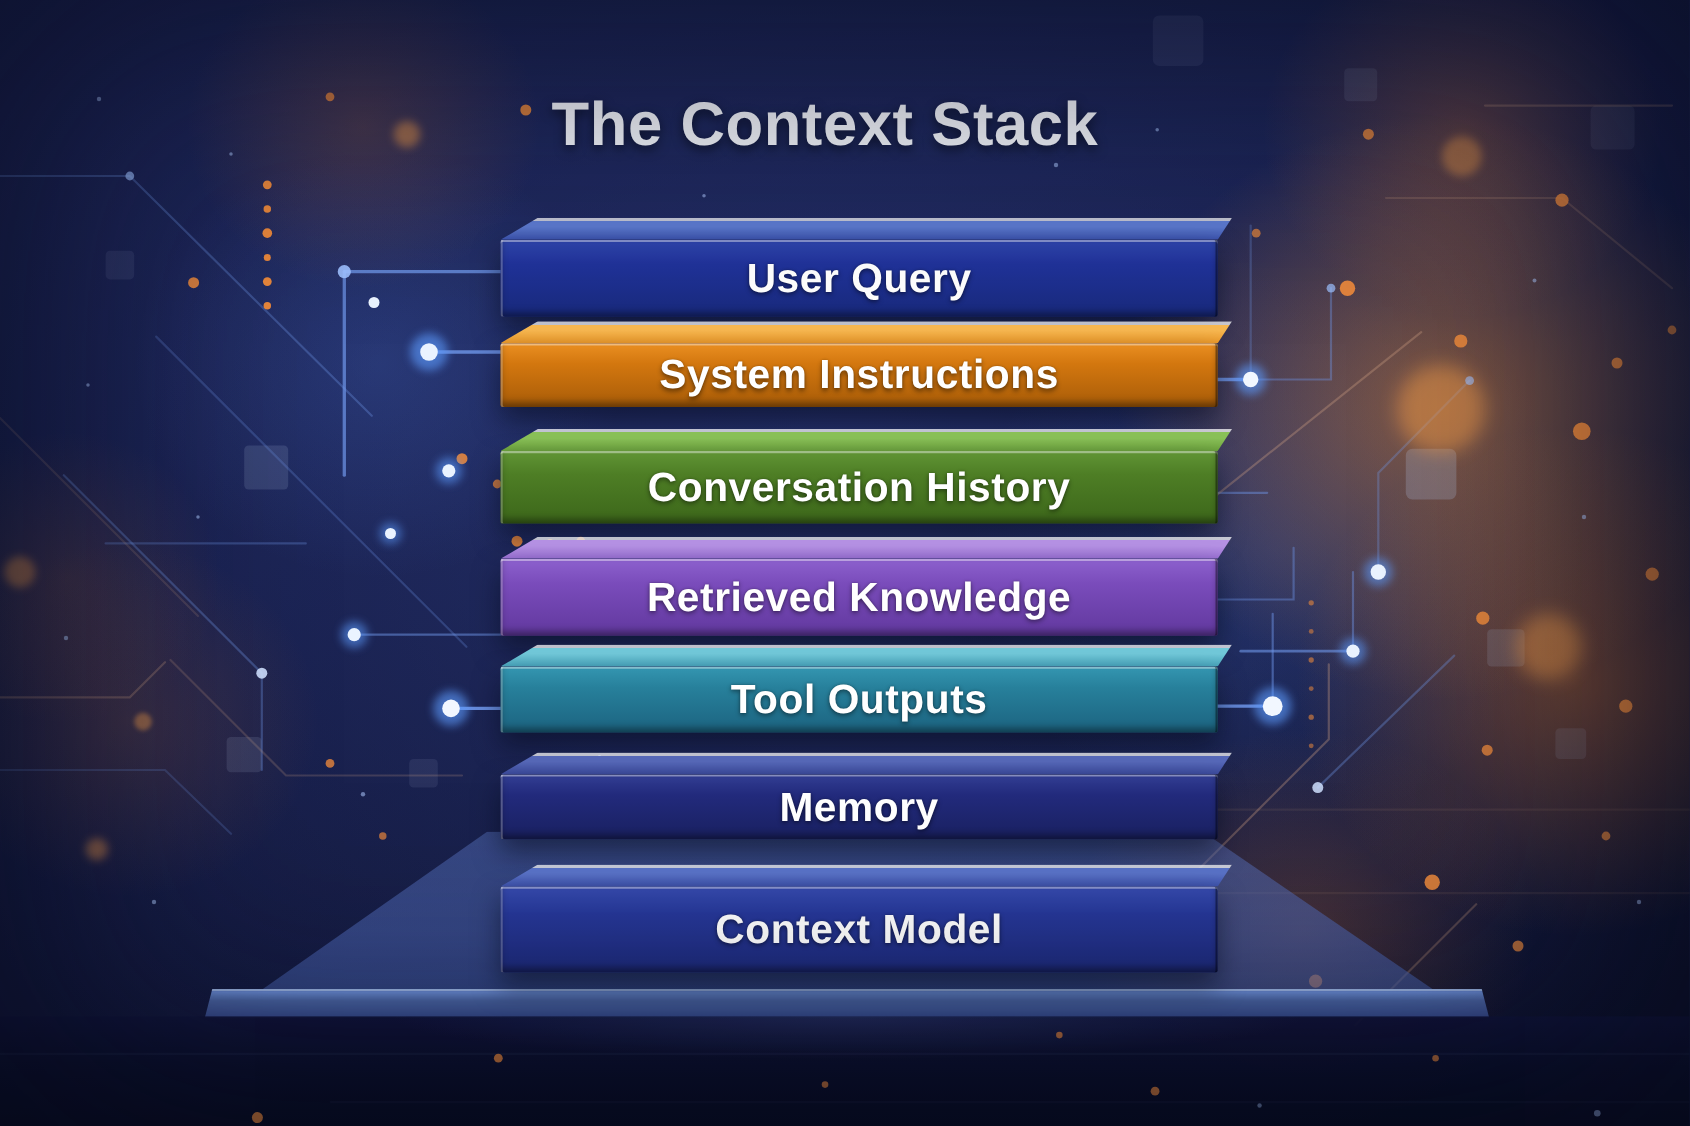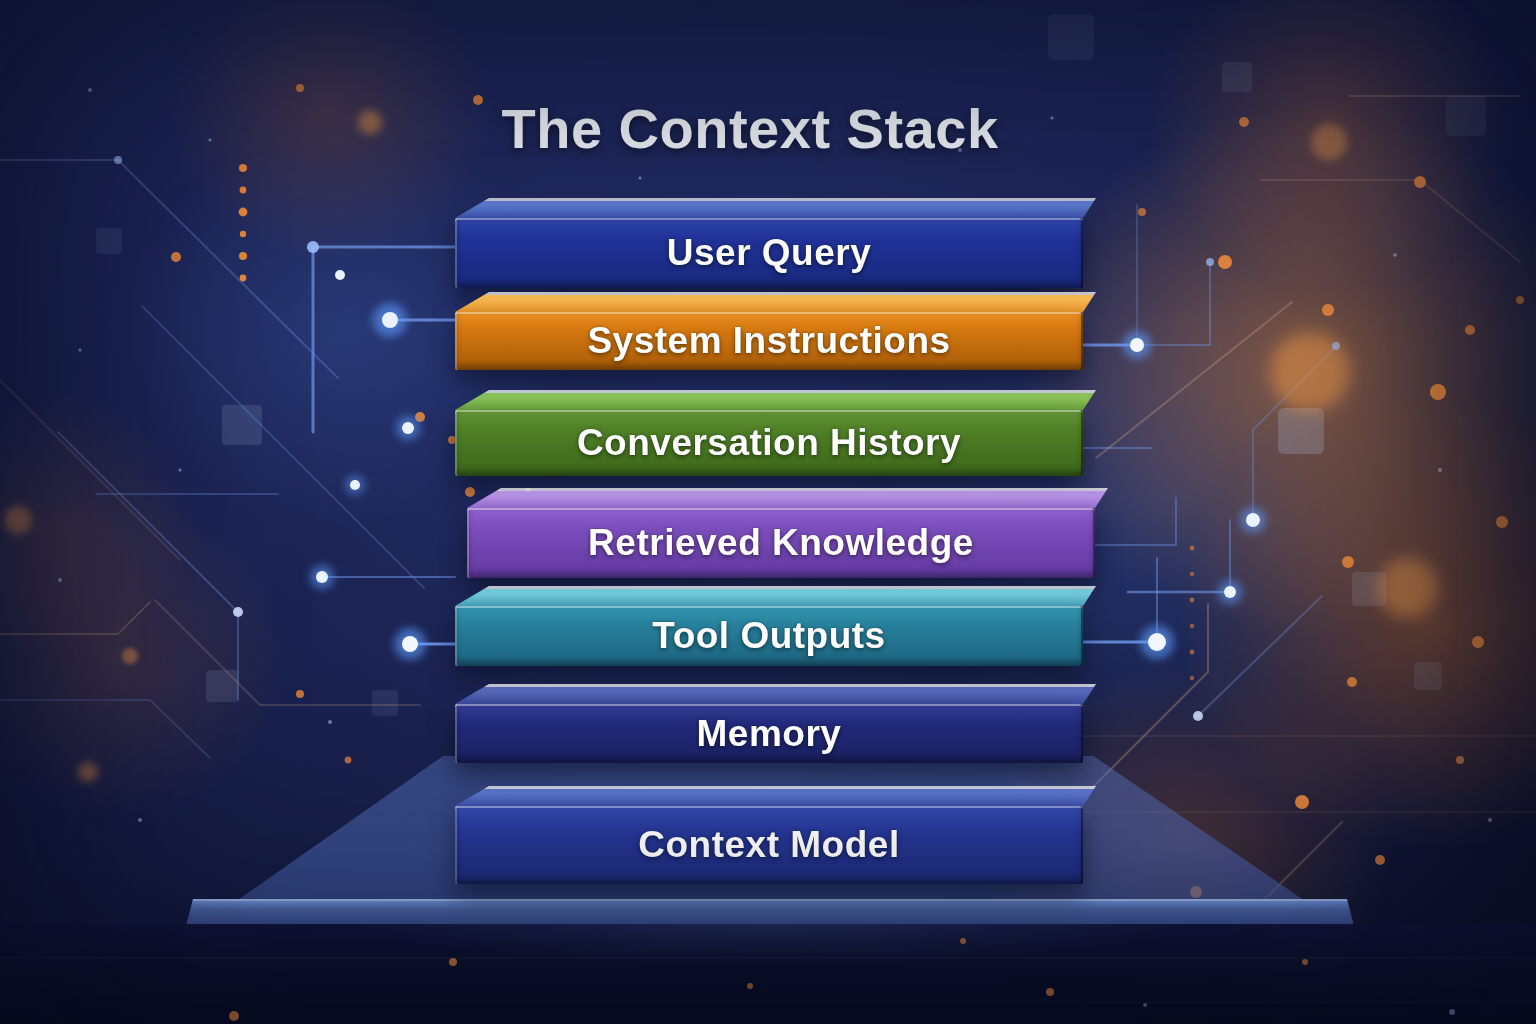--- a/index.html
+++ b/index.html
@@ -14,21 +14,21 @@
       radial-gradient(260px 240px at 1330px 120px, rgba(222,120,40,.30), rgba(222,120,40,0) 70%),
       radial-gradient(230px 210px at 330px 115px, rgba(216,115,40,.22), rgba(216,115,40,0) 70%),
       radial-gradient(250px 230px at 115px 655px, rgba(216,115,40,.18), rgba(216,115,40,0) 70%),
       radial-gradient(200px 190px at 60px 525px, rgba(216,115,40,.16), rgba(216,115,40,0) 70%),
       radial-gradient(320px 280px at 345px 330px, rgba(92,142,255,.17), rgba(92,142,255,0) 70%),
       radial-gradient(400px 360px at 1160px 500px, rgba(92,142,255,.15), rgba(92,142,255,0) 70%),
       radial-gradient(1250px 950px at 768px 420px, rgba(46,62,132,.55), rgba(46,62,132,0) 78%),
       linear-gradient(160deg,#1b2252 0%,#161c46 38%,#111637 68%,#0c1029 100%);
   }
   .layer-wrap{position:absolute;left:455px;top:0;width:628px;z-index:30;}
-  .layer{position:absolute;left:0;width:628px;}
+  .layer{position:absolute;left:0;width:628px;padding-left:24px;}
   .top-face{
     position:absolute;left:0;right:-13px;top:-20px;height:20px;
     clip-path:polygon(34px 0,100% 0,calc(100% - 13px) 100%,0 100%);
     background:linear-gradient(180deg, rgba(255,255,255,.72) 0 3px, var(--topLight) 3px 42%, var(--top) 100%);
   }
   .front-face{
     position:absolute;inset:0;border-radius:2px;
     background:linear-gradient(180deg,var(--frontLight) 0 5%,var(--front) 32%,var(--frontDark) 100%);
     box-shadow:
       inset 2px 0 0 rgba(255,255,255,.26),
@@ -36,21 +36,21 @@
       inset 0 2px 0 rgba(255,255,255,.42),
       inset 0 -4px 7px rgba(0,0,0,.40),
       0 12px 24px rgba(4,8,24,.50);
     display:flex;align-items:center;justify-content:center;
   }
   .layer-label{
     font-weight:700;font-size:37px;color:#ffffff;letter-spacing:.5px;
     text-shadow:0 2px 5px rgba(0,0,0,.45),0 0 2px rgba(0,0,0,.25);
   }
   .page-title{
-    position:absolute;top:80px;left:0;right:36px;margin:16px;text-align:center;z-index:40;
+    position:absolute;top:80px;left:0;right:36px;margin:0;text-align:center;z-index:40;
     font-weight:700;font-size:56px;letter-spacing:.5px;color:#f4f6fc;
     text-shadow:0 3px 10px rgba(0,0,0,.55);
   }
   .platform{
     position:absolute;left:180px;top:756px;width:1180px;height:168px;z-index:5;
     background:linear-gradient(180deg,rgba(98,128,210,.40) 0,rgba(76,102,180,.56) 55%,rgba(62,86,158,.62) 100%);
     clip-path:polygon(22.3% 0,77.4% 0,98.2% 100%,2% 100%);
   }
   .platform-edge{
     position:absolute;left:186px;top:899px;width:1168px;height:25px;z-index:6;
@@ -282,21 +282,21 @@
       <div class="front-face">
         <span class="layer-label">System Instructions</span>
       </div>
     </div>
     <div class="layer" style="top: 410px; height: 66px; --front: #4e7e25; --frontLight: #5e9233; --frontDark: #3c661a; --top: #6ca33d; --topLight: #8ac158;">
       <div class="top-face"></div>
       <div class="front-face">
         <span class="layer-label">Conversation History</span>
       </div>
     </div>
-    <div class="layer" style="top: 508px; height: 70px; margin-left: 12px; --front: #7a4cbb; --frontLight: #8a5ecb; --frontDark: #61389e; --top: #9a70d5; --topLight: #b591e4;">
+    <div class="layer" style="top: 508px; height: 70px; --front: #7a4cbb; --frontLight: #8a5ecb; --frontDark: #61389e; --top: #9a70d5; --topLight: #b591e4;">
       <div class="top-face"></div>
       <div class="front-face">
         <span class="layer-label">Retrieved Knowledge</span>
       </div>
     </div>
     <div class="layer" style="top: 606px; height: 60px; --front: #27809b; --frontLight: #3293ae; --frontDark: #1c6380; --top: #48a6bd; --topLight: #71c8d9;">
       <div class="top-face"></div>
       <div class="front-face">
         <span class="layer-label">Tool Outputs</span>
       </div>

